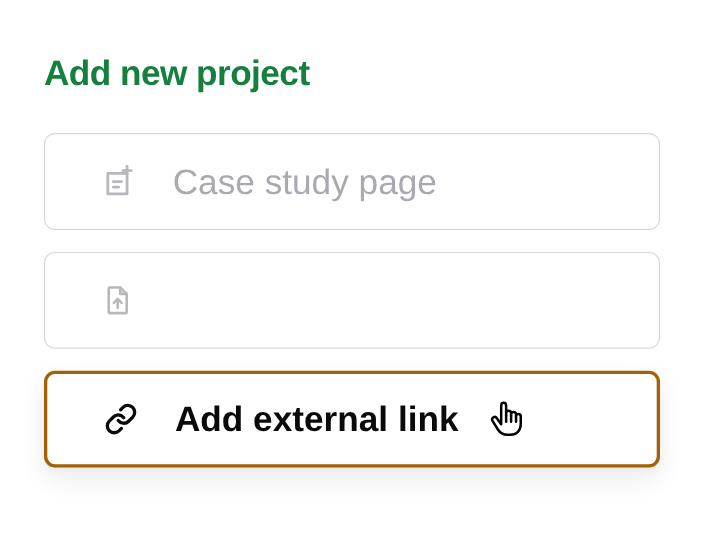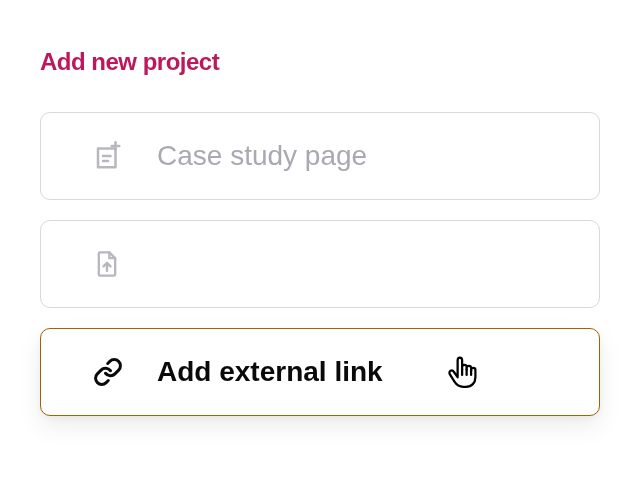--- a/index.html
+++ b/index.html
@@ -8,23 +8,23 @@
       box-sizing: border-box;
     }
     body {
       font-family: -apple-system, BlinkMacSystemFont, 'Segoe UI', Helvetica, Arial, sans-serif;
       background: #ffffff;
       width: 640px;
       height: 503px;
       padding: 48px 40px;
     }
     .title {
-      font-size: 24px;
+      font-size: 32px;
       font-weight: 800;
-      color: #be185d;
+      color: #15803d;
       margin-bottom: 36px;
       letter-spacing: -0.5px;
     }
     .options {
       display: flex;
       flex-direction: column;
       gap: 20px;
     }
     .option {
       display: flex;
@@ -37,42 +37,42 @@
       padding-left: 52px;
       position: relative;
     }
     .option.inactive .icon svg {
       color: #b7b7be;
     }
     .option.inactive .label {
       color: #a9a9b1;
     }
     .option.active {
-      border: 1px solid #a16207;
+      border: 3px solid #a16207;
       box-shadow: 0 10px 24px rgba(0,0,0,0.08), 0 2px 6px rgba(0,0,0,0.04);
     }
     .option.active .icon svg {
       color: #0a0a0a;
     }
     .option.active .label {
       color: #0a0a0a;
       font-weight: 600;
     }
     .icon {
       width: 36px;
       display: flex;
       align-items: center;
       justify-content: flex-start;
       flex-shrink: 0;
     }
     .icon svg {
       display: block;
     }
     .label {
-      font-size: 28px;
+      font-size: 32px;
       font-weight: 500;
       margin-left: 28px;
     }
     .cursor {
       position: absolute;
       right: 120px;
       top: 50%;
       transform: translateY(-46%);
       color: #000;
     }

